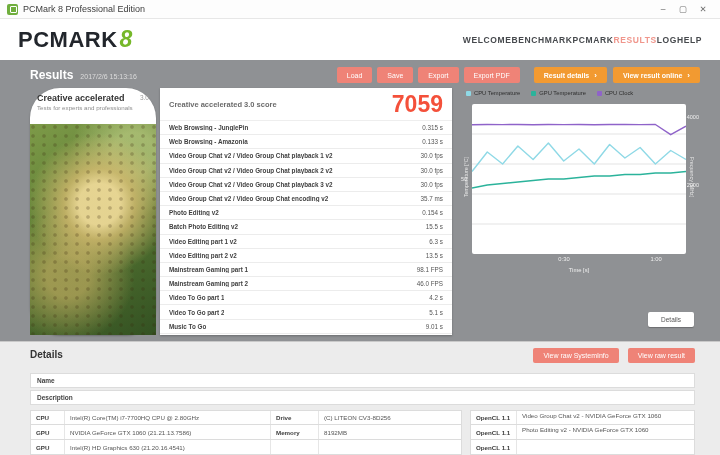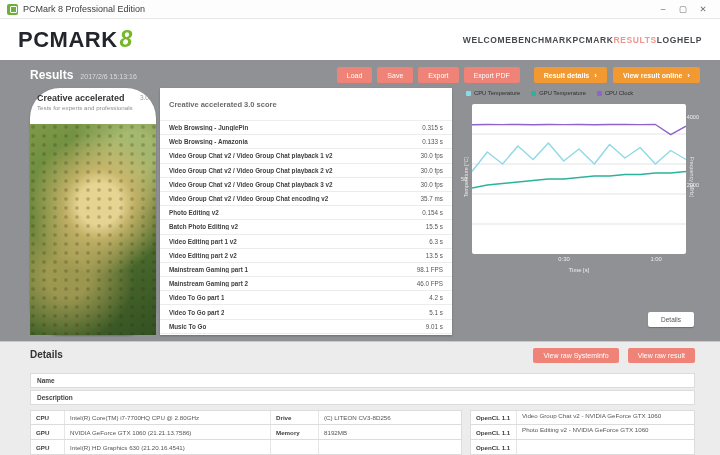--- a/index.html
+++ b/index.html
@@ -150,20 +150,21 @@
       <div class="pt-name">Creative accelerated</div>
       <span class="pt-ver">3.0</span>
       <div class="pt-sub">Tests for experts and professionals</div>
     </div>
     <div class="leopard"></div>
   </div>
 
   <div class="panel-score">
     <div class="ps-head">
       <span class="ps-title">Creative accelerated 3.0 score</span>
+      <span class="ps-score">7059</span>
     </div>
     <div>
         <div class="score-row">
           <span class="sr-label">Web Browsing - JunglePin</span>
           <span class="sr-value">0.315 s</span>
         </div>
         <div class="score-row">
           <span class="sr-label">Web Browsing - Amazonia</span>
           <span class="sr-value">0.133 s</span>
         </div>

